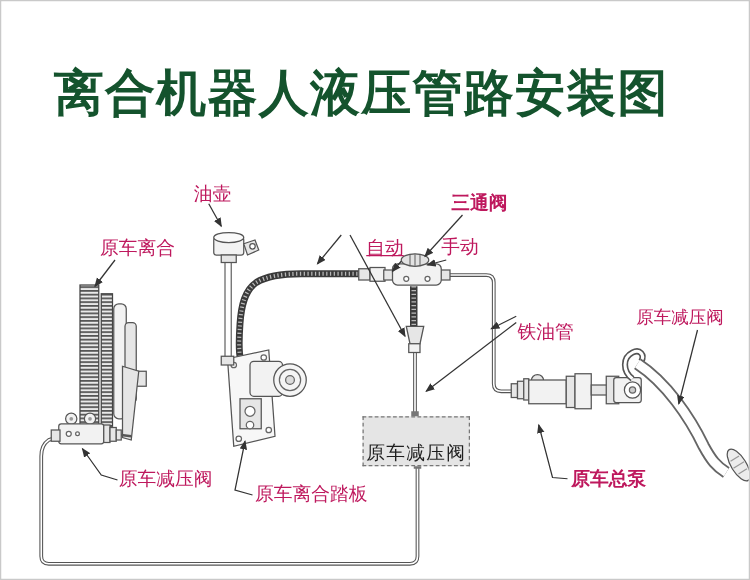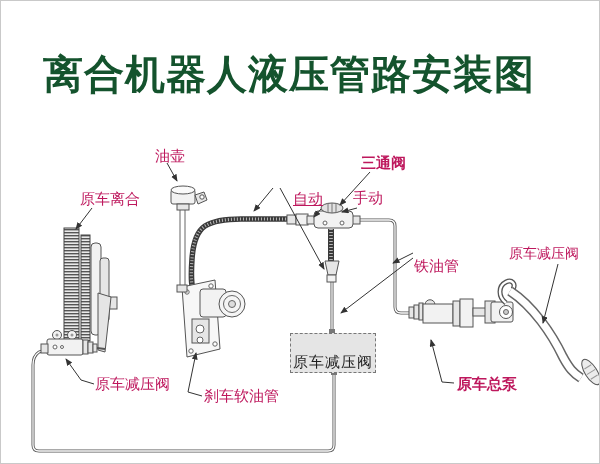--- a/index.html
+++ b/index.html
@@ -182,20 +182,20 @@
   </svg>
 
   <div class="lbl" style="left:154px;top:146px;">油壶</div>
   <div class="lbl" style="left:360px;top:153px;font-weight:bold;">三通阀</div>
   <div class="lbl" style="left:292px;top:189px;text-decoration:underline;">自动</div>
   <div class="lbl" style="left:352px;top:189px;font-family:Liberation Serif, serif;">手动</div>
   <div class="lbl" style="left:79px;top:177px;margin-top:12px;">原车离合</div>
   <div class="lbl" style="left:413px;top:256px;">铁油管</div>
   <div class="lbl small" style="left:508px;top:244px;">原车减压阀</div>
   <div class="lbl" style="left:94px;top:374px;">原车减压阀</div>
-  <div class="lbl" style="left:203px;top:386px;">刹车软油管</div>
+  <div class="lbl" style="left:203px;top:386px;">原车离合踏板</div>
   <div class="lbl" style="left:456px;top:374px;font-weight:bold;">原车总泵</div>
 
   <div id="reducer-box">
     <span>原车减压阀</span>
   </div>
 
 </div>
 
 </body></html>

